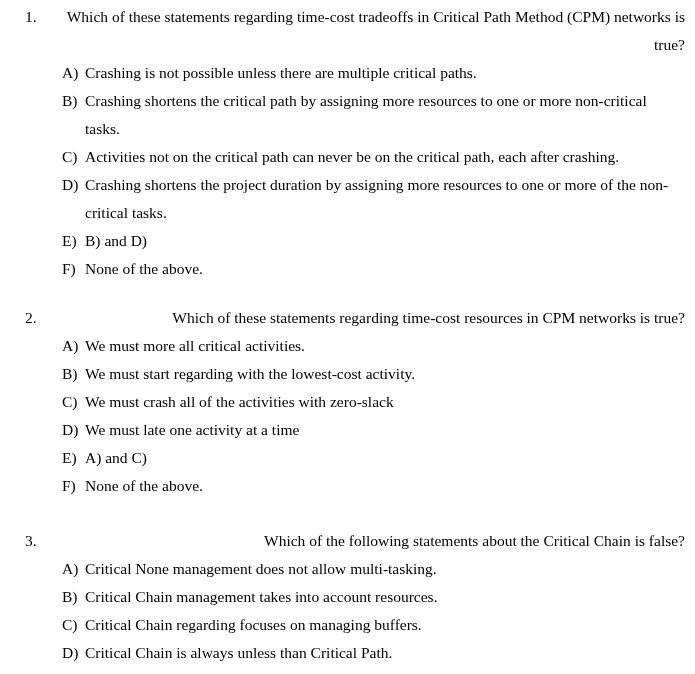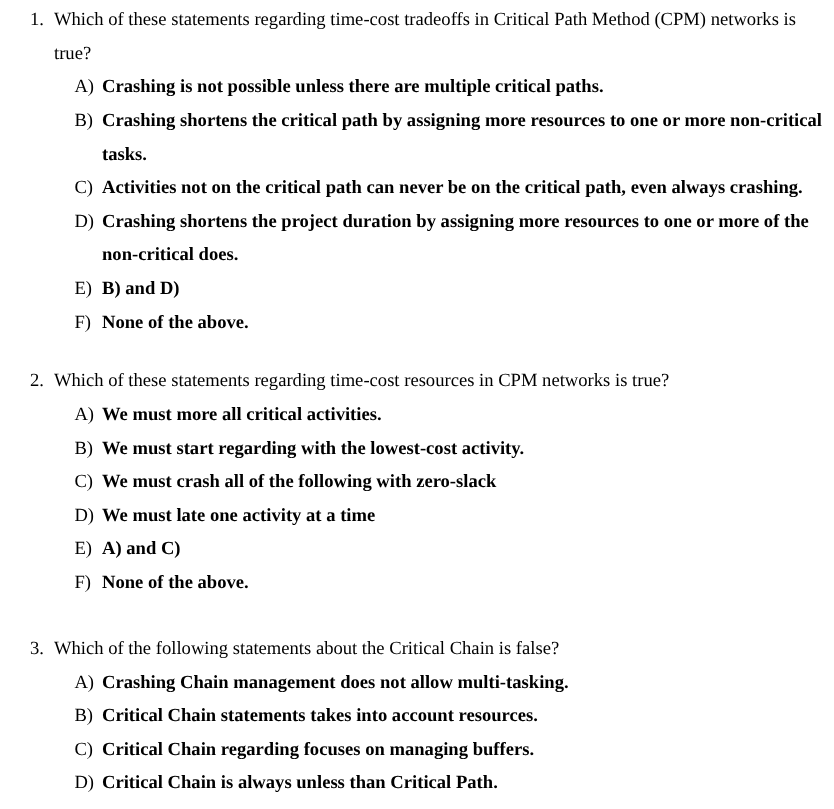--- a/index.html
+++ b/index.html
@@ -14,24 +14,24 @@
     font-size: 15.5px;
     line-height: 28px;
     padding: 3px 10px 0 25px;
     overflow: hidden;
   }
   .question { }
   .question--2 { margin-top: 21px; }
   .question--3 { margin-top: 27px; }
   .q-line { display: flex; align-items: baseline; }
   .q-num { flex: 0 0 20px; }
-  .q-text { flex: 1 1 auto; }
+  .q-text { flex: 1 1 auto; text-align: right; }
   .option { display: flex; align-items: baseline; margin-left: 37px; }
   .opt-label { flex: 0 0 23px; }
-  .opt-text { flex: 1 1 auto; font-weight: bold; }
+  .opt-text { flex: 1 1 auto; }
 </style>
 </head>
 <body>
 
 <div class="page">
 
   <div class="question question--1">
     <div class="q-line">
       <span class="q-num">1.</span>
       <span class="q-text">Which of these statements regarding time-cost tradeoffs in Critical Path Method (CPM) networks is true?</span>
@@ -39,25 +39,25 @@
     <div class="option">
       <span class="opt-label">A)</span>
       <span class="opt-text">Crashing is not possible unless there are multiple critical paths.</span>
     </div>
     <div class="option">
       <span class="opt-label">B)</span>
       <span class="opt-text">Crashing shortens the critical path by assigning more resources to one or more non-critical tasks.</span>
     </div>
     <div class="option">
       <span class="opt-label">C)</span>
-      <span class="opt-text">Activities not on the critical path can never be on the critical path, even always crashing.</span>
+      <span class="opt-text">Activities not on the critical path can never be on the critical path, each after crashing.</span>
     </div>
     <div class="option">
       <span class="opt-label">D)</span>
-      <span class="opt-text">Crashing shortens the project duration by assigning more resources to one or more of the non-critical does.</span>
+      <span class="opt-text">Crashing shortens the project duration by assigning more resources to one or more of the non-critical tasks.</span>
     </div>
     <div class="option">
       <span class="opt-label">E)</span>
       <span class="opt-text">B) and D)</span>
     </div>
     <div class="option">
       <span class="opt-label">F)</span>
       <span class="opt-text">None of the above.</span>
     </div>
   </div>
@@ -70,21 +70,21 @@
     <div class="option">
       <span class="opt-label">A)</span>
       <span class="opt-text">We must more all critical activities.</span>
     </div>
     <div class="option">
       <span class="opt-label">B)</span>
       <span class="opt-text">We must start regarding with the lowest-cost activity.</span>
     </div>
     <div class="option">
       <span class="opt-label">C)</span>
-      <span class="opt-text">We must crash all of the following with zero-slack</span>
+      <span class="opt-text">We must crash all of the activities with zero-slack</span>
     </div>
     <div class="option">
       <span class="opt-label">D)</span>
       <span class="opt-text">We must late one activity at a time</span>
     </div>
     <div class="option">
       <span class="opt-label">E)</span>
       <span class="opt-text">A) and C)</span>
     </div>
     <div class="option">
@@ -93,25 +93,25 @@
     </div>
   </div>
 
   <div class="question question--3">
     <div class="q-line">
       <span class="q-num">3.</span>
       <span class="q-text">Which of the following statements about the Critical Chain is false?</span>
     </div>
     <div class="option">
       <span class="opt-label">A)</span>
-      <span class="opt-text">Crashing Chain management does not allow multi-tasking.</span>
+      <span class="opt-text">Critical None management does not allow multi-tasking.</span>
     </div>
     <div class="option">
       <span class="opt-label">B)</span>
-      <span class="opt-text">Critical Chain statements takes into account resources.</span>
+      <span class="opt-text">Critical Chain management takes into account resources.</span>
     </div>
     <div class="option">
       <span class="opt-label">C)</span>
       <span class="opt-text">Critical Chain regarding focuses on managing buffers.</span>
     </div>
     <div class="option">
       <span class="opt-label">D)</span>
       <span class="opt-text">Critical Chain is always unless than Critical Path.</span>
     </div>
     <div class="option">

